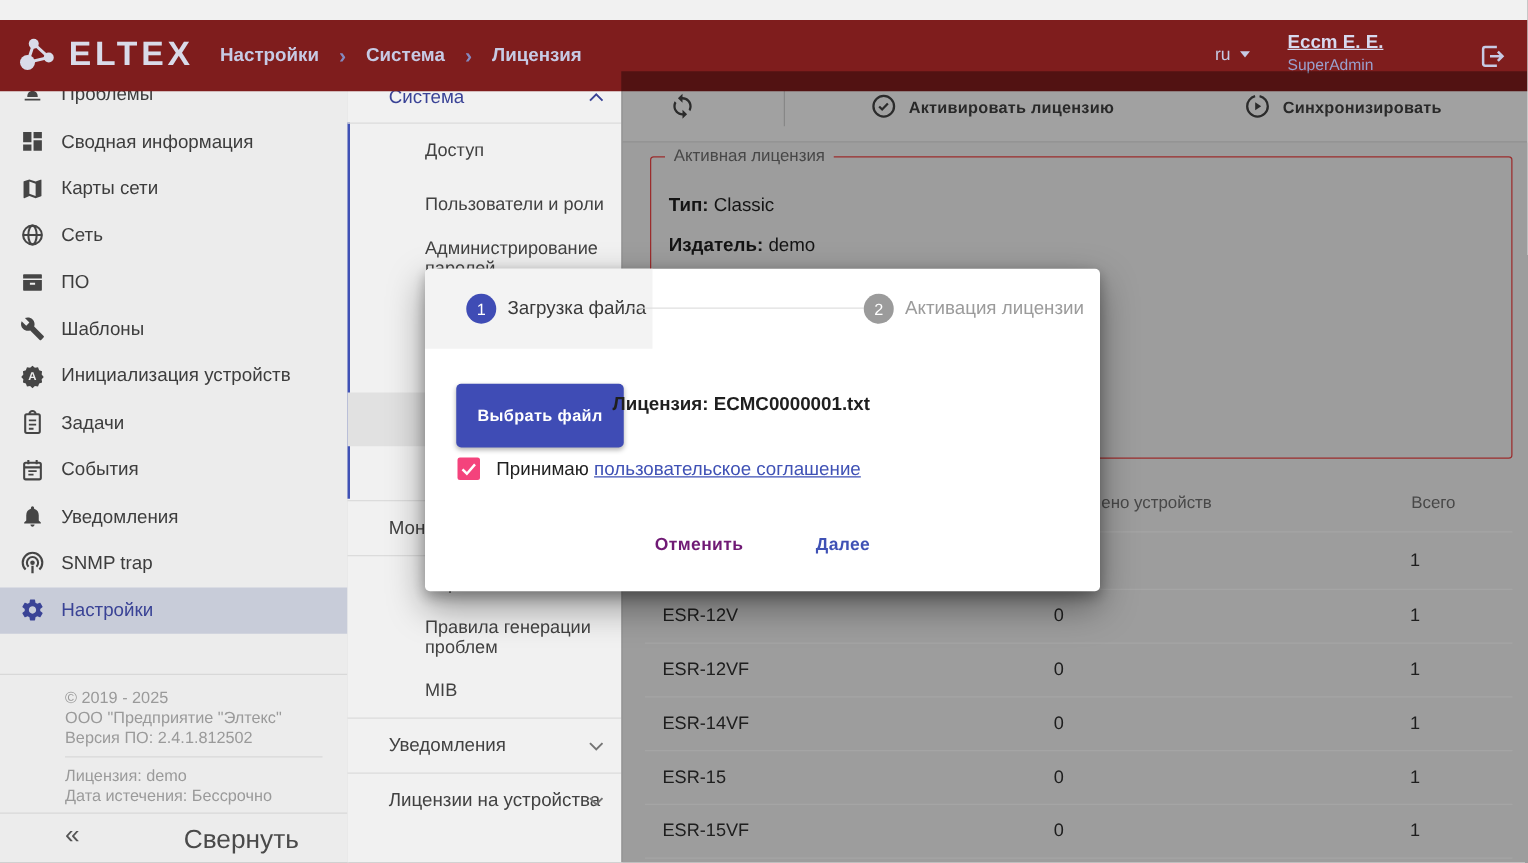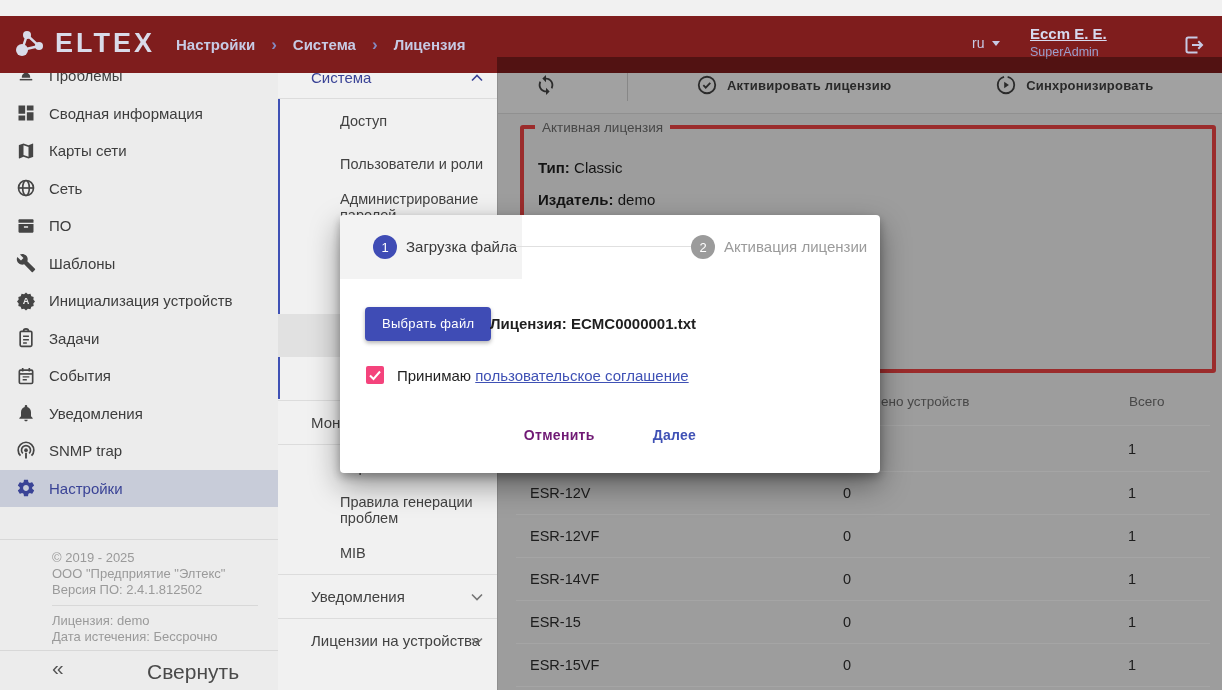--- a/index.html
+++ b/index.html
@@ -47,21 +47,21 @@
   .m-chev{position:absolute;right:14px;top:50%;margin-top:-4px;width:12px;height:8px;}
   .grp-border{position:absolute;left:0;top:41px;width:2px;height:301px;background:#3f51b5;}
   
   #content{position:absolute;left:497px;top:57px;right:0;bottom:0;background:#f1f1f1;}
   #toolbar{position:absolute;left:0;top:0;right:0;height:56px;background:#f8f8f8;border-bottom:1px solid #ddd;display:flex;align-items:center;gap:48px;}
   .t-ic{width:22px;height:22px;color:#424242;}
   .t-ic svg{width:22px;height:22px;display:block;}
   .t-btn{display:flex;align-items:center;gap:9px;cursor:pointer;color:#3f3f3f;}
   .t-lbl{font-size:13px;font-weight:700;letter-spacing:.2px;}
   .t-sep{width:1px;height:32px;background:#cfcfcf;margin:0 20px 0 22px;}
-  #fieldset{position:absolute;left:23px;top:68px;width:688px;height:240px;border:4px solid #ef4444;border-radius:3px;}
+  #fieldset{position:absolute;left:23px;top:68px;width:688px;height:240px;border:1px solid #ef4444;border-radius:3px;}
   #fieldset .legend{position:absolute;left:11px;top:-9px;background:#f1f1f1;padding:0 7px;font-size:13.5px;color:#6e6e6e;}
   #fieldset .fs-line{margin:0 0 0 14px;font-size:15px;color:#1f1f1f;line-height:22px;}
   #fieldset .fs-line.first{margin-top:28px;}
   #fieldset .fs-line.second{margin-top:10px;}
   .blab{font-weight:700;}
   #devtable{position:absolute;left:19px;top:323px;width:694px;}
   .th-row{position:relative;height:45px;border-bottom:1px solid #fdfdfd;}
   .th{position:absolute;top:14px;font-size:13.5px;color:#6f6f6f;}
   .tr{position:relative;height:42px;border-bottom:1px solid #fdfdfd;}
   .tr.hidden-first{height:45px;}
@@ -74,22 +74,22 @@
   #stepper{position:relative;height:64px;}
   .step-active-bg{position:absolute;left:0;top:0;width:182px;height:64px;background:#f3f3f3;border-radius:4px 0 0 0;}
   .step-circle{position:absolute;top:20px;width:24px;height:24px;border-radius:50%;color:#fff;font-size:13px;
     display:flex;align-items:center;justify-content:center;}
   .sc1{left:33px;background:#3f4cb5;}
   .sc2{left:351px;background:#9b9b9b;}
   .step-lbl{position:absolute;top:23px;font-size:15px;}
   .sl1{left:66px;color:#3a3a3a;}
   .sl2{left:384px;color:#9b9b9b;}
   .step-line{position:absolute;left:163px;top:31px;width:188px;height:1px;background:#e0e0e0;}
-  #choose-file{position:absolute;left:25px;top:92px;height:34px;line-height:34px;padding:0 17px;border:none;
-    background:#3f4cb5;color:#fff;font-size:13px;font-weight:400;letter-spacing:.3px;border-radius:4px;
+  #choose-file{position:absolute;left:25px;top:92px;height:51px;line-height:34px;padding:0 17px;border:none;
+    background:#3f4cb5;color:#fff;font-size:13px;font-weight:700;letter-spacing:.3px;border-radius:4px;
     box-shadow:0 2px 4px rgba(0,0,0,.3);cursor:pointer;font-family:"Liberation Sans",sans-serif;}
   #file-label{position:absolute;left:150px;top:100px;font-size:15px;font-weight:700;color:#1f1f1f;}
   #cbx{position:absolute;left:26px;top:151px;width:18px;height:18px;background:#f4437c;border-radius:2px;cursor:pointer;}
   #cbx svg{width:18px;height:18px;display:block;}
   #accept{position:absolute;left:57px;top:151px;font-size:15px;color:#1f1f1f;line-height:19px;}
   #accept a{color:#3f51b5;text-decoration:underline;cursor:pointer;}
   #modal-actions{position:absolute;left:0;right:0;top:205px;height:30px;display:flex;align-items:center;justify-content:center;gap:46px;}
   .txt-btn{font-size:14px;font-weight:700;letter-spacing:.3px;cursor:pointer;background:none;border:none;font-family:"Liberation Sans",sans-serif;}
   .txt-btn.cancel{color:#701a75;}
   .txt-btn.next{color:#3f51b5;}

